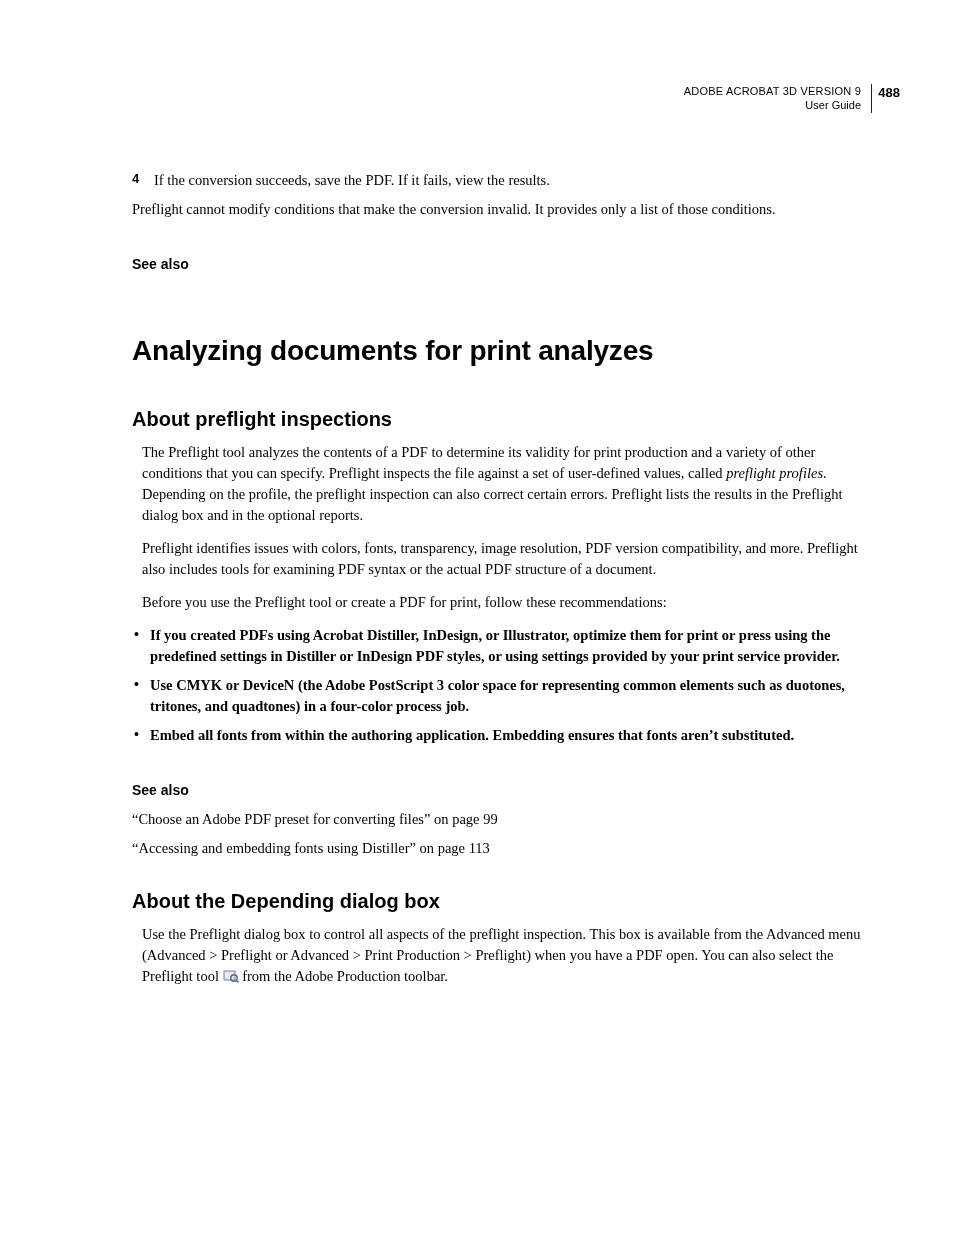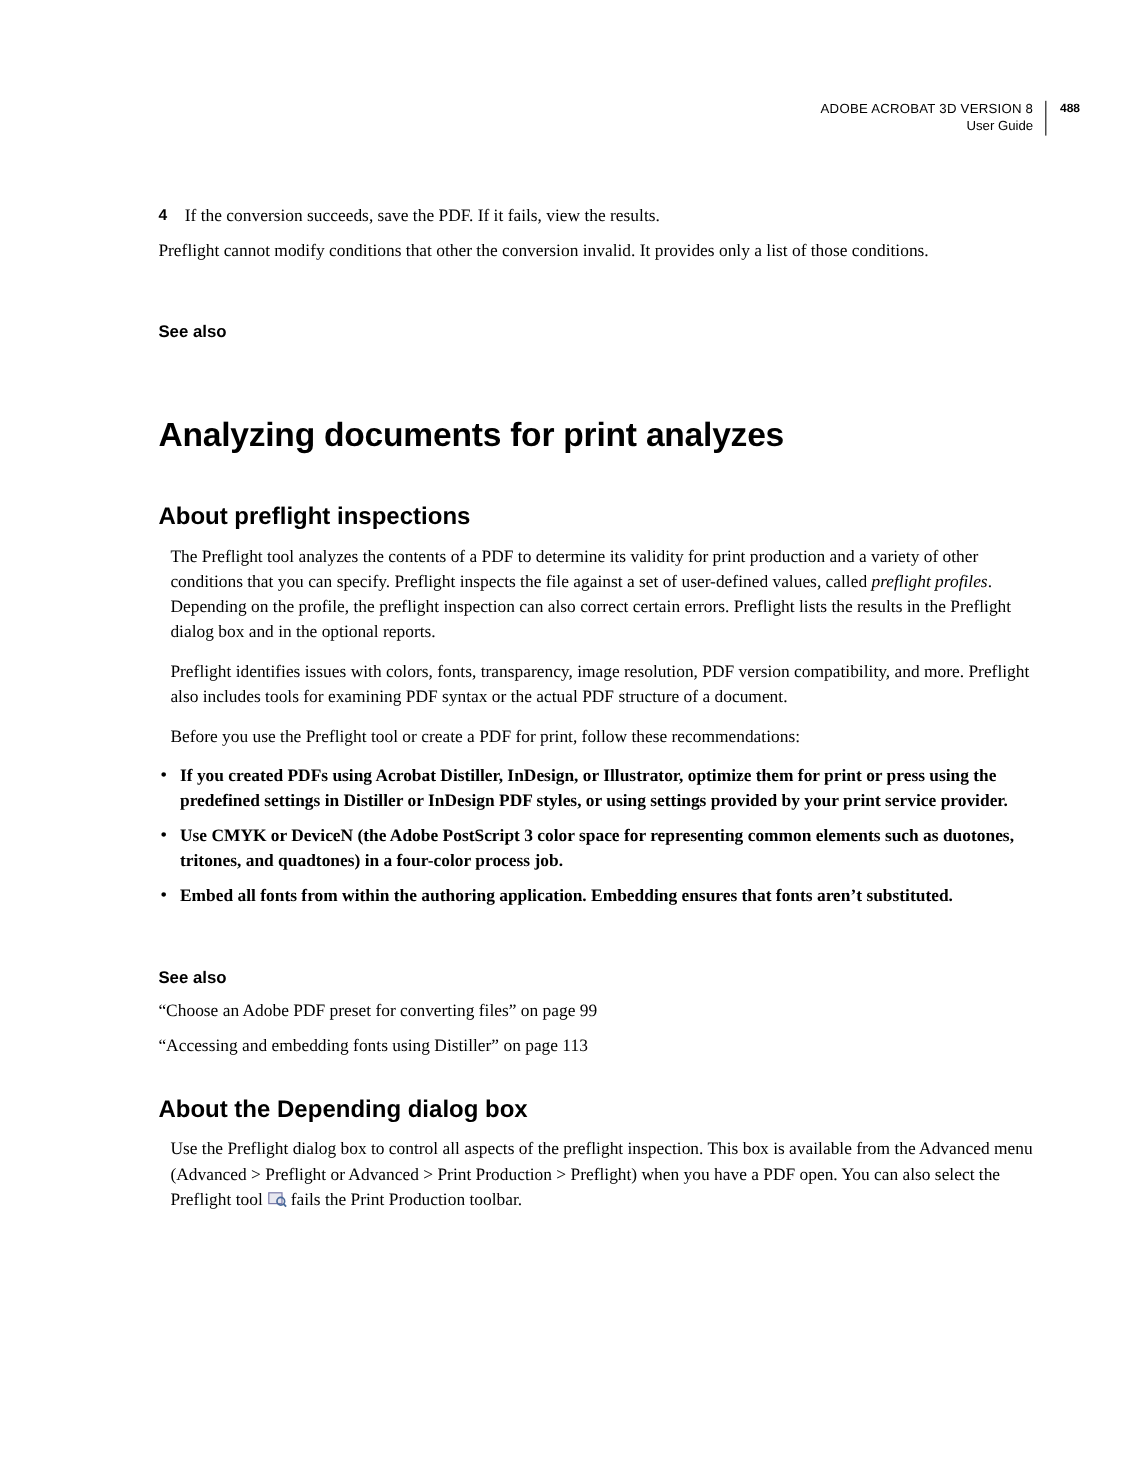--- a/index.html
+++ b/index.html
@@ -29,39 +29,39 @@
     border-right: 1.5px solid #222;
     line-height: 1.3;
   }
   .header-title { letter-spacing: 0.2px; }
   .header-sub { font-weight: normal; display: block; text-align: right; }
   .page-num {
     position: absolute;
     right: -28px;
     top: 0;
     font-weight: bold;
-    font-size: 10px;
+    font-size: 13px;
   }
   .step {
     display: flex;
     gap: 10px;
     margin-bottom: 8px;
   }
   .step-num {
     font-family: "Myriad Pro", "Segoe UI", Arial, sans-serif;
     font-weight: bold;
     font-size: 13px;
     min-width: 12px;
   }
   .body-text { margin-bottom: 12px; }
   .see-also {
     font-family: "Myriad Pro", "Segoe UI", Arial, sans-serif;
     font-weight: bold;
     font-size: 14px;
-    margin-top: 46px;
+    margin-top: 34px;
     margin-bottom: 8px;
   }
   h1.section-title {
     font-family: "Myriad Pro", "Segoe UI", Arial, sans-serif;
     font-weight: bold;
     font-size: 28px;
     margin-top: 56px;
     margin-bottom: 34px;
     letter-spacing: -0.2px;
   }
@@ -98,32 +98,32 @@
     vertical-align: -2px;
   }
 </style>
 </head>
 <body>
 
 <div class="page">
 
   <div class="header">
     <span class="header-line1">
-      <span class="header-title">ADOBE ACROBAT 3D VERSION 8</span>
+      <span class="header-title">ADOBE ACROBAT 3D VERSION 9</span>
       <span class="header-sub">User Guide</span>
     </span>
     <span class="page-num">488</span>
   </div>
 
   <div class="step">
     <span class="step-num">4</span>
     <span>If the conversion succeeds, save the PDF. If it fails, view the results.</span>
   </div>
 
-  <p class="body-text">Preflight cannot modify conditions that other the conversion invalid. It provides only a list of those conditions.</p>
+  <p class="body-text">Preflight cannot modify conditions that make the conversion invalid. It provides only a list of those conditions.</p>
 
   <div class="see-also">See also</div>
 
   <h1 class="section-title">Analyzing documents for print analyzes</h1>
 
   <h2 class="subhead">About preflight inspections</h2>
 
   <p class="para">
     <span>The Preflight tool analyzes the contents of a PDF to determine its validity for print production and a variety of other conditions that you can specify. Preflight inspects the file against a set of user-defined values, called </span><span class="italic">preflight profiles</span><span>. Depending on the profile, the preflight inspection can also correct certain errors. Preflight lists the results in the Preflight dialog box and in the optional reports.</span>
   </p>
@@ -141,16 +141,16 @@
   <p class="body-text" style="margin-bottom:8px">“Choose an Adobe PDF preset for converting files” on page 99</p>
   <p class="body-text">“Accessing and embedding fonts using Distiller” on page 113</p>
 
   <h2 class="subhead">About the Depending dialog box</h2>
 
   <p class="para">
     <span>Use the Preflight dialog box to control all aspects of the preflight inspection. This box is available from the Advanced menu (Advanced &gt; Preflight or Advanced &gt; Print Production &gt; Preflight) when you have a PDF open. You can also select the Preflight tool </span><span class="preflight-icon"><svg width="16" height="14" viewBox="0 0 16 14">
       <rect x="1" y="2" width="11" height="9" fill="#e8e8f0" stroke="#7a7aa8" stroke-width="1"></rect>
       <circle cx="11" cy="9" r="3.2" fill="none" stroke="#4a6a9a" stroke-width="1.4"></circle>
       <line x1="13.2" y1="11.2" x2="15.5" y2="13.5" stroke="#4a6a9a" stroke-width="1.6"></line>
-    </svg></span><span> fails the Print Production toolbar.</span>
+    </svg></span><span> from the Adobe Production toolbar.</span>
   </p>
 
 </div>
 
 </body></html>

